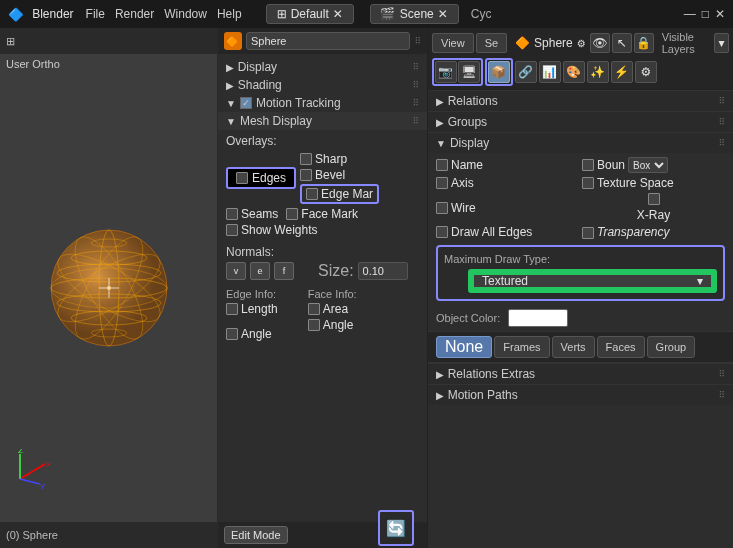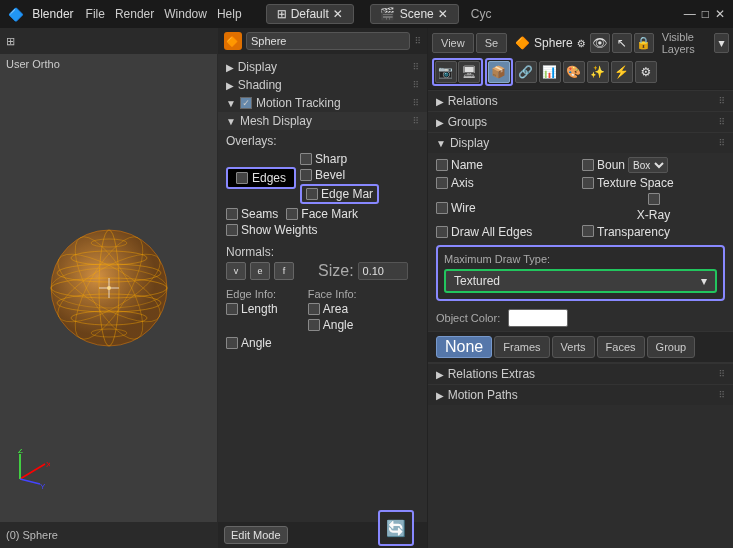--- a/index.html
+++ b/index.html
@@ -207,21 +207,21 @@
           <div class="normal-btn">f</div>
           <span style="font-size:16px; color:#aaa; margin-left:20px;">Size:</span>
           <input style="background: rgb(61, 61, 61); border: 1px solid rgb(85, 85, 85); width: 50px; height: 18px; color: rgb(224, 224, 224); font-size: 11px; padding: 0px 4px; border-radius: 2px;" value="0.10">
         </div>
       </div>
 
       <div style="padding:4px 8px;">
         <div style="display:flex; gap:30px;">
           <div>
             <div style="font-size:11px; color:#aaa; margin-bottom:2px;">Edge Info:</div>
-            <div style="display:flex; align-items:center; gap:3px; margin-bottom:20px;">
+            <div style="display:flex; align-items:center; gap:3px; margin-bottom:11px;">
               <div class="small-cb"></div>
               <span>Length</span>
             </div>
             <div style="display:flex; align-items:center; gap:3px;">
               <div class="small-cb"></div>
               <span>Angle</span>
             </div>
           </div>
           <div>
             <div style="font-size:11px; color:#aaa; margin-bottom:2px;">Face Info:</div>
@@ -338,30 +338,30 @@
             <span>Wire</span>
           </div>
           <div style="display:flex; align-items:center; gap:3px;flex-direction:column;">
             <div class="small-cb"></div>
             <span>X-Ray</span>
           </div>
           <div style="display:flex; align-items:center; gap:3px;">
             <div class="small-cb"></div>
             <span>Draw All Edges</span>
           </div>
-          <div style="display:flex; align-items:flex-start; gap:3px;">
+          <div style="display:flex; align-items:flex-end; gap:3px;font-style:italic;">
             <div class="small-cb"></div>
             <span>Transparency</span>
           </div>
         </div>
       </div>
 
       <div style="margin:2px 8px 4px; border:2px solid #8888ff; border-radius:4px; padding:6px; background:#2a2a2a;">
         <div style="font-size:11px; color:#aaa; margin-bottom:4px;">Maximum Draw Type:</div>
-        <div style="display:flex; align-items:center; background:#3d3d3d; border:2px solid #22c55e; border-radius:3px; height:24px; padding:0 8px; cursor:pointer; justify-content:space-between;">
+        <div style="display:flex; align-items:center; background:#3d3d3d; border:6px solid #22c55e; border-radius:3px; height:24px; padding:0 8px; cursor:pointer; justify-content:space-between;margin-left:24px;">
           <span>Textured</span>
           <span>▾</span>
         </div>
       </div>
 
       <div style="padding:4px 8px; display:flex; align-items:center; gap:8px;">
         <span style="font-size:11px; color:#aaa;">Object Color:</span>
         <div style="width:60px; height:18px; background:#fff; border:1px solid #666; border-radius:2px;"></div>
       </div>
 

